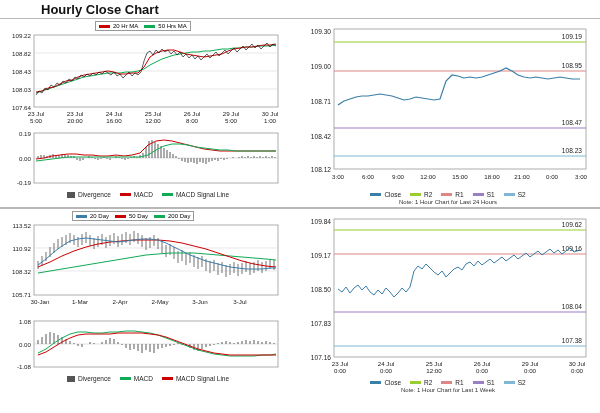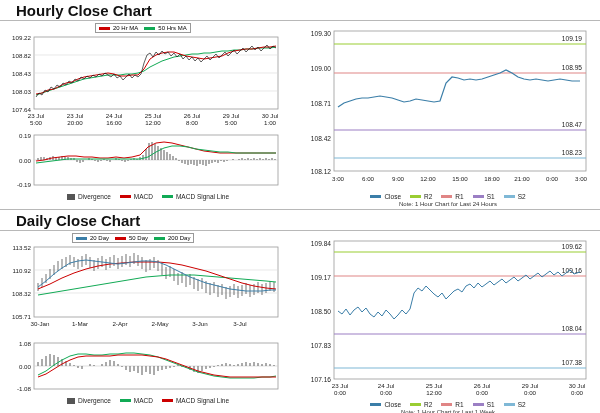--- a/index.html
+++ b/index.html
@@ -10,24 +10,25 @@
   body {
     width: 600px;
     height: 413px;
     font-family: "Liberation Sans", sans-serif;
     font-size: 7px;
     color: #000000;
     overflow: hidden;
     position: relative;
   }
   .panel-title {
-    font-size: 15px;
+    font-size: 13px;
     font-weight: bold;
     color: #111111;
-    padding: 2px 0 1px 16px;
+    padding: 2px 0 1px 9px;
+    margin-left: 32px;
   }
   .hr {
     height: 1px;
     background: #b8b8b8;
     margin: 0;
   }
   .section {
     position: relative;
     width: 600px;
   }
@@ -283,21 +284,20 @@
           <span>S2</span>
         </span>
       </div>
       <div class="note">Note: 1 Hour Chart for Last 24 Hours</div>
     </div>
   </div>
 </div>
 
 <div class="section" style="margin-top:2px;">
   <div class="hr"></div>
-  <div class="panel-title">Daily Close Chart</div>
   <div class="hr"></div>
 
   <div class="row">
 
     <div class="col-left">
       <div style="position:relative;height:12px;">
         <div style="position:absolute;left:72px;top:2px;display:flex;align-items:center;border:1px solid #999;background:#fff;padding:1px 3px;">
           <span class="swatch" style="background:#3b7ea8;"></span>
           <span style="font-size:6px;margin:0 6px 0 3px;">20 Day</span>
           <span class="swatch" style="background:#cc0000;"></span>

